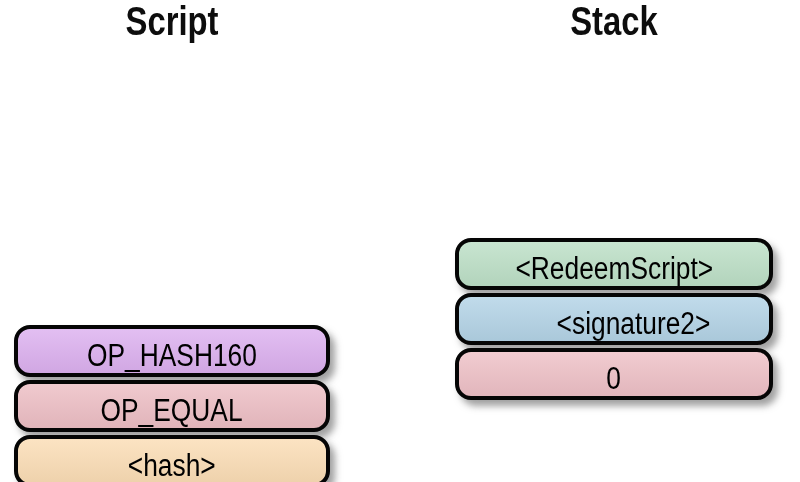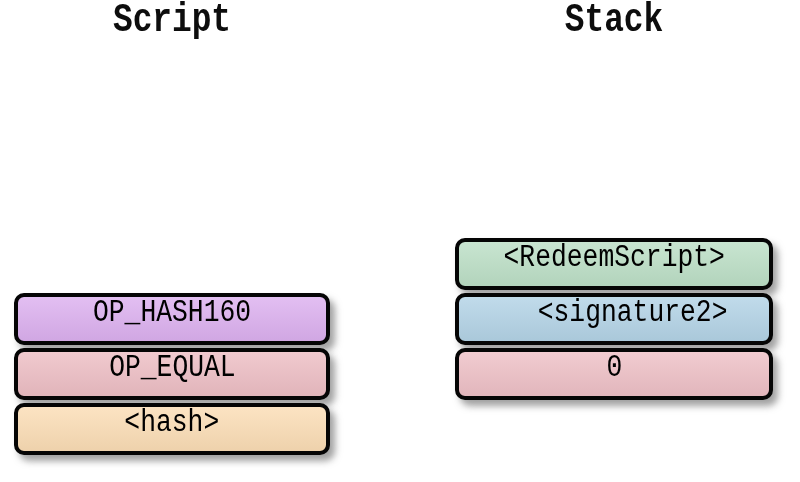--- a/index.html
+++ b/index.html
@@ -7,21 +7,20 @@
     padding: 0;
     background: #ffffff;
     font-family: "Liberation Sans", sans-serif;
   }
   .canvas {
     position: relative;
     width: 800px;
     height: 482px;
     background: #ffffff;
     overflow: hidden;
-    font-family: Liberation Mono, monospace;
   }
   .col-title {
     position: absolute;
     top: 0px;
     font-size: 40px;
     font-weight: bold;
     color: #0d0d0d;
     text-align: center;
     transform: scaleX(0.82);
     transform-origin: center top;
@@ -37,23 +36,23 @@
     flex-direction: column;
     gap: 3px;
   }
   .script-boxes { left: 14px;  width: 316px; top: 293px; }
   .stack-boxes  { left: 455px; width: 318px; top: 238px; }
 
   .box {
     height: 52px;
     box-sizing: border-box;
     border: 4px solid #050505;
-    border-radius: 10px;
+    border-radius: 16px;
     display: flex;
-    align-items: flex-start;
+    align-items: flex-end;
     justify-content: center;
     box-shadow: 5px 6px 7px rgba(110, 110, 110, 0.65);
     background-image: linear-gradient(rgba(255,255,255,0.18), rgba(0,0,0,0.05));
   }
   .box-label {
     display: inline-block;
     font-size: 31px;
     font-weight: normal;
     color: #000000;
     transform: scaleX(0.85);
@@ -66,21 +65,21 @@
 </head>
 <body>
 
 <div class="canvas">
 
   <div class="col-title script-title">Script</div>
 
   <div class="col-title stack-title">Stack</div>
 
   <div class="box-stack script-boxes">
-    <div class="box" style="background-color: rgb(220, 176, 239);">
+    <div class="box" style="background-color: rgb(220, 176, 239); margin-top: 32px;">
       <span class="box-label">OP_HASH160</span>
     </div>
     <div class="box" style="background-color: rgb(237, 190, 196);">
       <span class="box-label">OP_EQUAL</span>
     </div>
     <div class="box" style="background-color: rgb(251, 221, 181);">
       <span class="box-label">&lt;hash&gt;</span>
     </div>
   </div>
 

